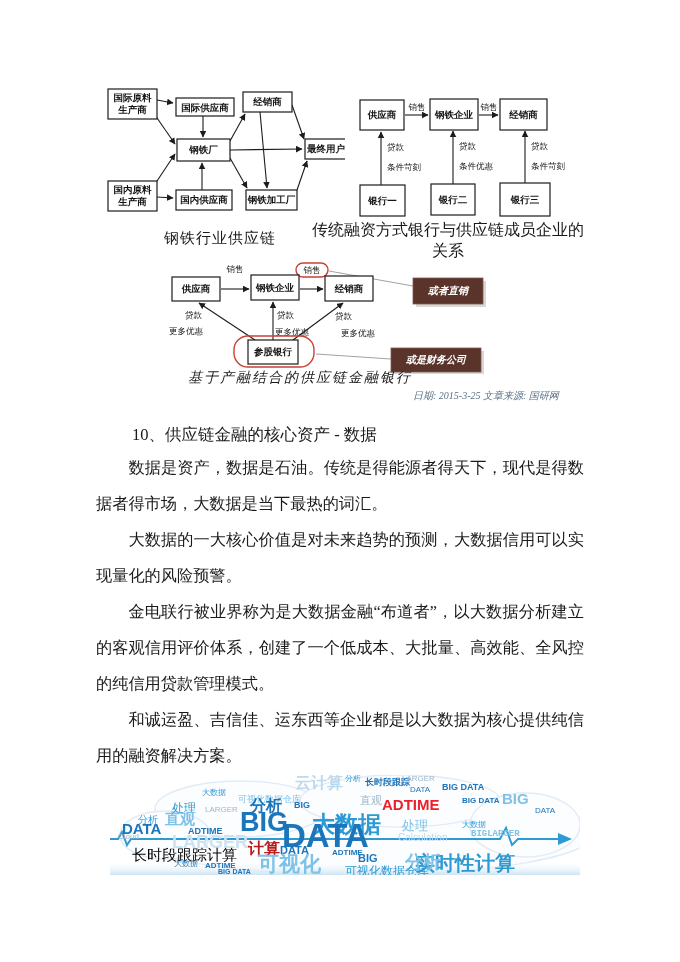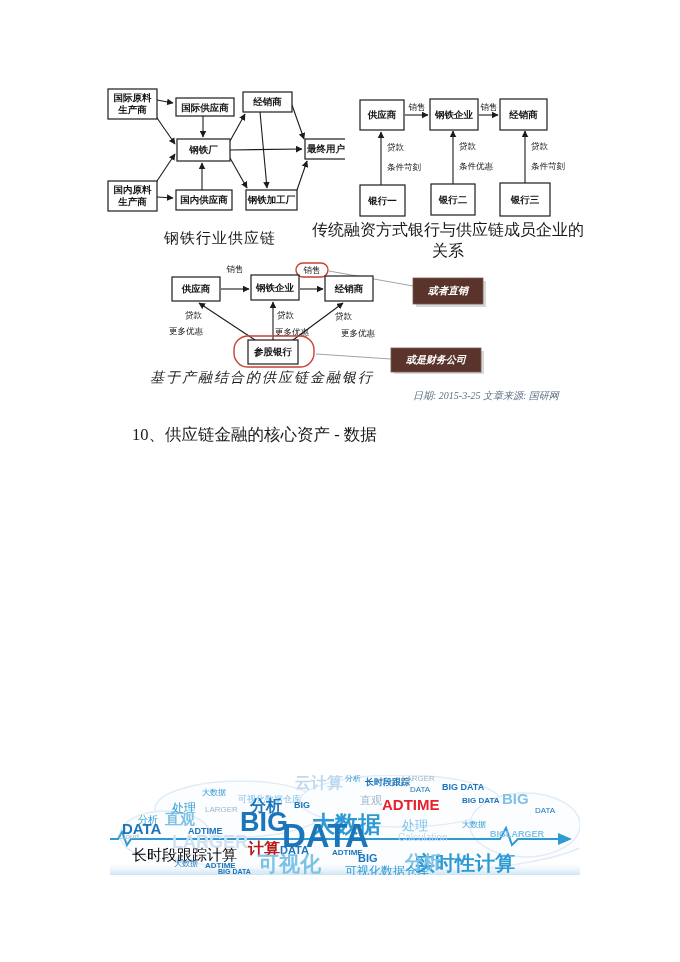--- a/index.html
+++ b/index.html
@@ -12,21 +12,21 @@
   .node-label{font-size:9.5px;font-weight:600;text-anchor:middle;}
   .edge-label{font-size:8.5px;}
   .red-mark{fill:none;stroke:#c94135;stroke-width:1.4;}
   .callout-shadow{fill:#d8d8d8;}
   .callout-box{fill:#5a332b;stroke:#7d5a4f;stroke-width:0.8;}
   .callout-text{fill:#ffffff;font-size:10px;font-style:italic;font-weight:600;
                 font-family:"Liberation Serif","DejaVu Serif",serif;text-anchor:middle;}
   .connector{stroke:#a3a3a3;stroke-width:1;fill:none;}
   .caption-steel{left:95px;top:229px;width:250px;text-align:center;font-size:15px;letter-spacing:1px;}
   .caption-trad{left:308px;top:220px;width:280px;text-align:center;font-size:16px;}
-  .caption-mid{left:150px;top:369px;width:300px;font-size:14px;
+  .caption-mid{left:150px;top:369px;width:300px;text-align:center;font-size:14px;
                font-style:italic;letter-spacing:2px;}
   .caption-mid2{top:387px;}
   .source-note{left:413px;top:389px;width:175px;font-size:10px;font-style:italic;color:#5b7085;}
   .doc-heading{left:96px;top:421px;width:488px;font-size:16.5px;line-height:28px;margin-left:36px;}
   .doc-body{left:96px;top:450px;width:488px;font-size:16.2px;line-height:36px;text-align:justify;}
   .doc-body p{margin:0;text-indent:2em;}
   .wordcloud{left:110px;top:775px;width:470px;height:100px;overflow:hidden;}
   .wc-layer{position:absolute;left:0;top:0;width:470px;height:100px;}
   .wc-word{position:absolute;line-height:1;white-space:nowrap;
            font-family:"Liberation Sans","DejaVu Sans",sans-serif;}
@@ -162,20 +162,26 @@
 
     <rect class="callout-shadow" x="249" y="89" width="90" height="24"></rect>
     <rect class="callout-box" x="246" y="86" width="90" height="24"></rect>
     <text class="callout-text" x="291" y="101">或是财务公司</text>
   </svg>
 
   <div class="abs caption-mid">基于产融结合的供应链金融银行</div>
   <div class="abs source-note">日期: 2015-3-25 文章来源: 国研网</div>
 
   <div class="abs doc-heading">10、供应链金融的核心资产 - 数据</div>
+  <div class="abs doc-body">
+    <p class="para">数据是资产，数据是石油。传统是得能源者得天下，现代是得数据者得市场，大数据是当下最热的词汇。</p>
+    <p class="para">大数据的一大核心价值是对未来趋势的预测，大数据信用可以实现量化的风险预警。</p>
+    <p class="para">金电联行被业界称为是大数据金融“布道者”，以大数据分析建立的客观信用评价体系，创建了一个低成本、大批量、高效能、全风控的纯信用贷款管理模式。</p>
+    <p class="para">和诚运盈、吉信佳、运东西等企业都是以大数据为核心提供纯信用的融资解决方案。</p>
+  </div>
 
   <div class="abs wordcloud">
     <svg class="wc-layer" width="470" height="100" viewBox="0 0 470 100">
       <defs>
         <linearGradient id="bandGrad" x1="0" y1="0" x2="0" y2="1">
           <stop offset="0" stop-color="#ffffff" stop-opacity="0"></stop>
           <stop offset="1" stop-color="#cde4f4"></stop>
         </linearGradient>
       </defs>
       <g>
@@ -212,21 +218,21 @@
         <span class="wc-word" style="left: 130px; top: 34px; font-size: 27px; color: rgb(27, 117, 187); font-weight: 700;">BIG</span>
         <span class="wc-word" style="left: 202px; top: 38px; font-size: 23px; color: rgb(45, 154, 212); font-weight: 700;">大数据</span>
         <span class="wc-word" style="left: 292px; top: 44px; font-size: 13px; color: rgb(126, 194, 231); font-weight: 400;">处理</span>
         <span class="wc-word" style="left: 55px; top: 36px; font-size: 15px; color: rgb(126, 194, 231); font-weight: 700;">直观</span>
         <span class="wc-word" style="left: 28px; top: 40px; font-size: 10px; color: rgb(45, 154, 212); font-weight: 400;">分析</span>
         <span class="wc-word" style="left: 12px; top: 46px; font-size: 15px; color: rgb(27, 117, 187); font-weight: 700;">DATA</span>
         <span class="wc-word" style="left: 78px; top: 52px; font-size: 9px; color: rgb(27, 117, 187); font-weight: 700;">ADTIME</span>
         <span class="wc-word" style="left: 172px; top: 44px; font-size: 33px; color: rgb(27, 117, 187); font-weight: 700;">DATA</span>
         <span class="wc-word" style="left: 288px; top: 58px; font-size: 10px; color: rgb(188, 217, 238); font-weight: 400; text-align: center;">Calculation</span>
         <span class="wc-word" style="left: 352px; top: 46px; font-size: 8px; color: rgb(45, 154, 212); font-weight: 400;">大数据</span>
-        <span class="wc-word" style="left: 380px; top: 55px; font-size: 9px; color: rgb(126, 194, 231); font-weight: 700;">BIGLARGER</span>
+        <span class="wc-word" style="left: 361px; top: 55px; font-size: 9px; color: rgb(126, 194, 231); font-weight: 700; font-family: Liberation Mono, monospace;">BIGLARGER</span>
         <span class="wc-word" style="left: 8px; top: 58px; font-size: 8px; color: rgb(157, 182, 201); font-weight: 400;">Cloud</span>
         <span class="wc-word" style="left: 62px; top: 58px; font-size: 18px; color: rgb(207, 226, 242); font-weight: 700;">LARGER</span>
         <span class="wc-word" style="left: 138px; top: 66px; font-size: 16px; color: #b91c1c; font-weight: 700;">计算</span>
         <span class="wc-word" style="left: 170px; top: 70px; font-size: 11px; color: rgb(27, 117, 187); font-weight: 700;">DATA</span>
         <span class="wc-word" style="left: 305px; top: 62px; font-size: 20px; color: rgb(45, 154, 212); font-weight: 700; margin-top: 16px;">实时性计算</span>
         <span class="wc-word" style="left: 22px; top: 72px; font-size: 15px; color: #000000; font-weight: 400;">长时段跟踪计算</span>
         <span class="wc-word" style="left: 222px; top: 74px; font-size: 8px; color: rgb(27, 117, 187); font-weight: 700;">ADTIME</span>
         <span class="wc-word" style="left: 248px; top: 78px; font-size: 11px; color: rgb(27, 117, 187); font-weight: 700;">BIG</span>
         <span class="wc-word" style="left: 295px; top: 78px; font-size: 18px; color: rgb(126, 194, 231); font-weight: 700;">分析</span>
         <span class="wc-word" style="left: 148px; top: 78px; font-size: 21px; color: rgb(126, 194, 231); font-weight: 700;">可视化</span>

